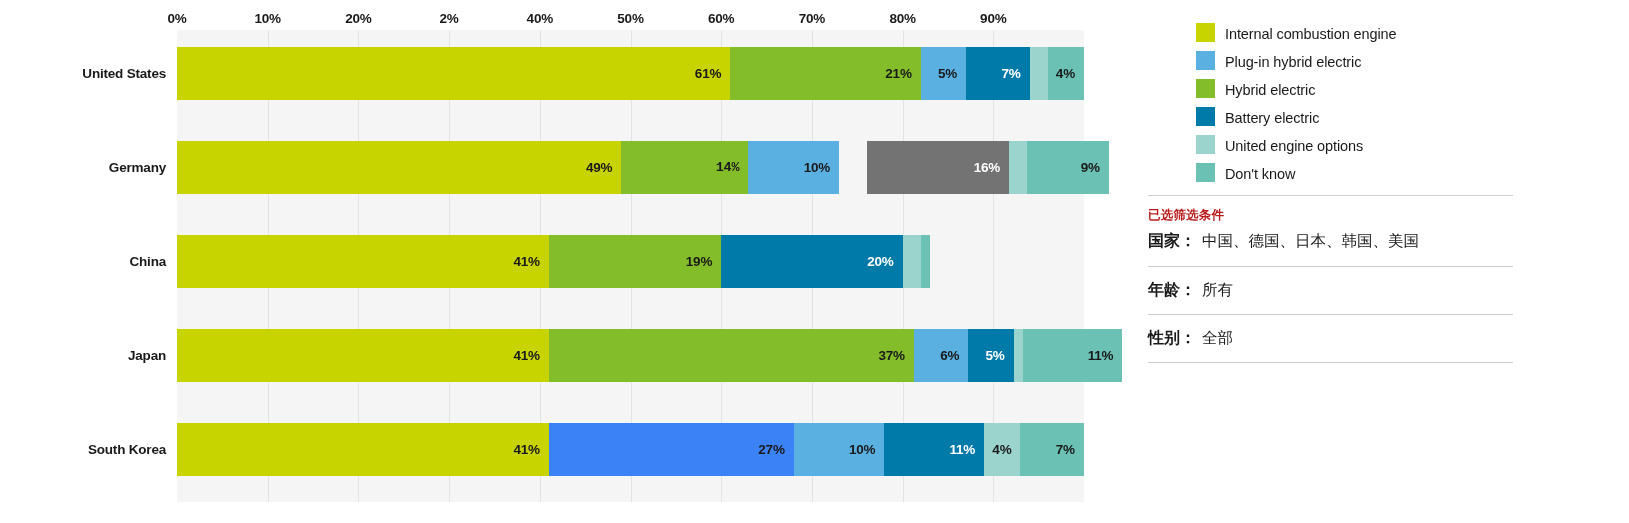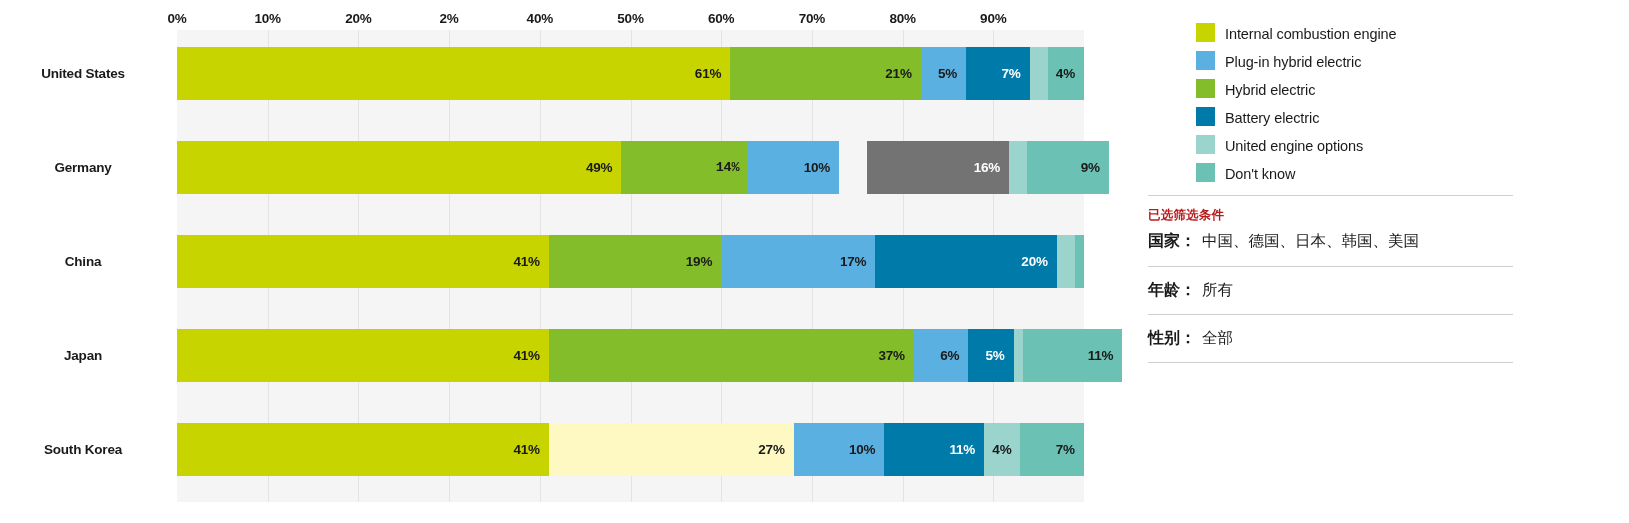--- a/index.html
+++ b/index.html
@@ -74,21 +74,21 @@
     left: 0;
     height: 53px;
   }
   .row-label {
     position: absolute;
     left: 0;
     width: 166px;
     top: 0;
     height: 53px;
     line-height: 53px;
-    text-align: center;
+    text-align: right;
     font-size: 13.5px;
     font-weight: bold;
     color: #1a1a1a;
     white-space: nowrap;
     letter-spacing: -0.2px;
   }
   .bar {
     position: absolute;
     left: 177px;
     top: 0;
@@ -265,23 +265,20 @@
         </div>
         <div class="bar-row" style="top: 235px;">
           <div class="row-label">China</div>
           <div class="bar">
             <div class="seg" title="Internal combustion engine" style="width: 371.87px; background: rgb(200, 212, 0);">
               <span class="seg-label lbl-dark">41%</span>
             </div>
             <div class="seg" title="Hybrid electric" style="width: 172.33px; background: rgb(132, 189, 42);">
               <span class="seg-label lbl-dark">19%</span>
             </div>
-            <div class="seg" title="Plug-in hybrid electric" style="width: 154.19px; background: rgb(91, 176, 226);">
-              <span class="seg-label lbl-dark">17%</span>
-            </div>
             <div class="seg" title="Battery electric" style="width: 181.4px; background: rgb(0, 122, 168);">
               <span class="seg-label lbl-light">20%</span>
             </div>
             <div class="seg" title="Other engine options" style="width: 18.14px; background: rgb(155, 211, 205);"></div>
             <div class="seg" title="Don't know" style="width: 9.07px; background: rgb(107, 194, 180);"></div>
           </div>
         </div>
         <div class="bar-row" style="top: 329px;">
           <div class="row-label">Japan</div>
           <div class="bar">
@@ -302,21 +299,21 @@
               <span class="seg-label lbl-dark">11%</span>
             </div>
           </div>
         </div>
         <div class="bar-row" style="top: 423px;">
           <div class="row-label">South Korea</div>
           <div class="bar">
             <div class="seg" title="Internal combustion engine" style="width: 371.87px; background: rgb(200, 212, 0);">
               <span class="seg-label lbl-dark">41%</span>
             </div>
-            <div class="seg" title="Hybrid electric" style="width: 244.89px; background: #fef9c3;">
+            <div class="seg" title="Hybrid electric" style="width: 244.89px; background: #3b82f6;">
               <span class="seg-label lbl-dark">27%</span>
             </div>
             <div class="seg" title="Plug-in hybrid electric" style="width: 90.7px; background: rgb(91, 176, 226);">
               <span class="seg-label lbl-dark">10%</span>
             </div>
             <div class="seg" title="Battery electric" style="width: 99.77px; background: rgb(0, 122, 168);">
               <span class="seg-label lbl-light">11%</span>
             </div>
             <div class="seg" title="Other engine options" style="width: 36.28px; background: rgb(155, 211, 205);">
               <span class="seg-label lbl-dark">4%</span>

